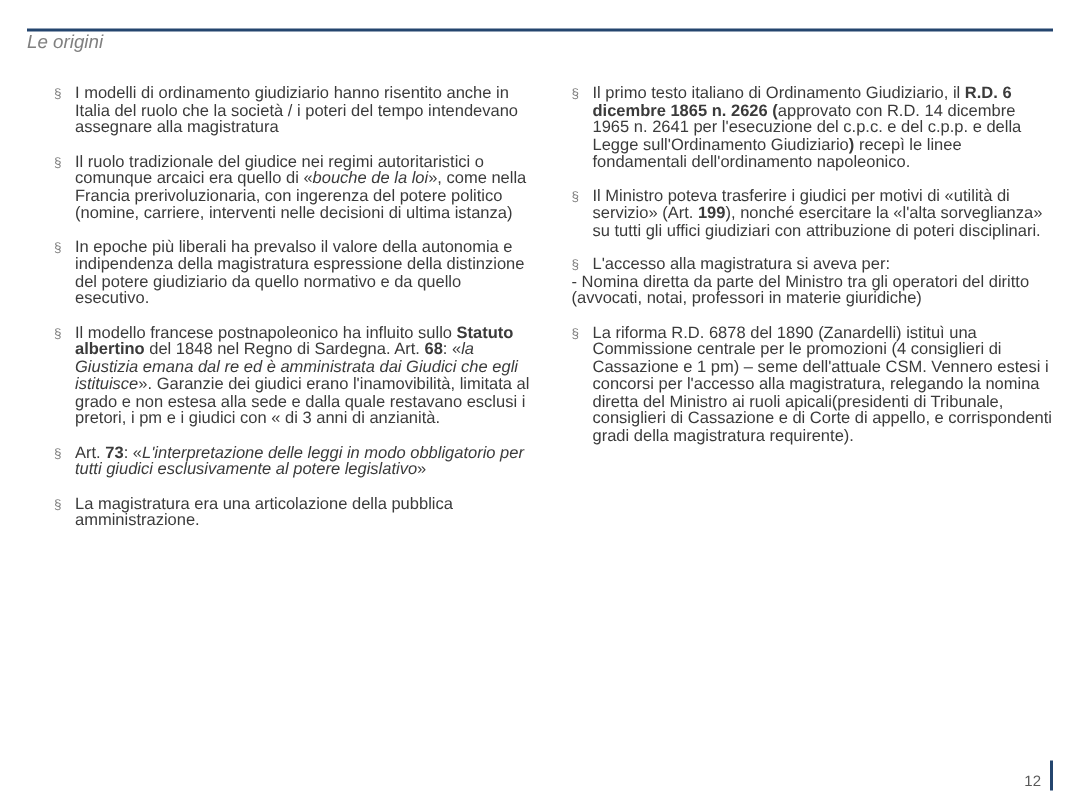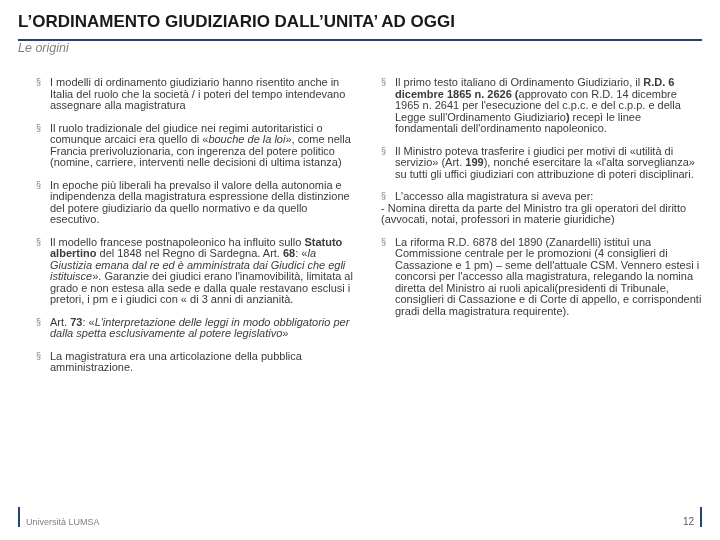--- a/index.html
+++ b/index.html
@@ -32,21 +32,20 @@
     position:absolute;right:18px;bottom:13px;display:flex;align-items:flex-end;
     gap:6px;color:#595959;font-size:10px;
   }
   .vbar{display:inline-block;width:2px;height:20px;background:var(--accent);}
 </style>
 </head>
 <body>
 
 <div class="slide" style="--accent: #24456e;">
   <header>
-    <h1 class="slide-title">L’ORDINAMENTO GIUDIZIARIO DALL’UNITA’ AD OGGI</h1>
     <div class="title-rule"></div>
     <div class="subtitle">Le origini</div>
   </header>
 
   <main class="columns">
     <div class="col col-left" id="left-col">
         <div class="bullet">
           <span class="marker">§</span>
           <div class="btext"><span>I modelli di ordinamento giudiziario hanno risentito anche in Italia del ruolo che la società / i poteri del tempo intendevano assegnare alla magistratura</span></div>
         </div>
@@ -57,21 +56,21 @@
         <div class="bullet">
           <span class="marker">§</span>
           <div class="btext"><span>In epoche più liberali ha prevalso il valore della autonomia e indipendenza della magistratura espressione della distinzione del potere giudiziario da quello normativo e da quello esecutivo.</span></div>
         </div>
         <div class="bullet">
           <span class="marker">§</span>
           <div class="btext"><span>Il modello francese postnapoleonico ha influito sullo </span><span class="b">Statuto albertino</span><span> del 1848 nel Regno di Sardegna. Art. </span><span class="b">68</span><span>: «</span><span class="i">la Giustizia emana dal re ed è amministrata dai Giudici che egli istituisce</span><span>». Garanzie dei giudici erano l'inamovibilità, limitata al grado e non estesa alla sede e dalla quale restavano esclusi i pretori, i pm e i giudici con « di 3 anni di anzianità.</span></div>
         </div>
         <div class="bullet">
           <span class="marker">§</span>
-          <div class="btext"><span>Art. </span><span class="b">73</span><span>: «</span><span class="i">L'interpretazione delle leggi in modo obbligatorio per dalla spetta esclusivamente al potere legislativo</span><span>»</span></div>
+          <div class="btext"><span>Art. </span><span class="b">73</span><span>: «</span><span class="i">L'interpretazione delle leggi in modo obbligatorio per tutti giudici esclusivamente al potere legislativo</span><span>»</span></div>
         </div>
         <div class="bullet">
           <span class="marker">§</span>
           <div class="btext"><span>La magistratura era una articolazione della pubblica amministrazione.</span></div>
         </div>
       </div>
     <div class="col col-right" id="right-col">
         <div class="bullet">
           <span class="marker">§</span>
           <div class="btext"><span>Il primo testo italiano di Ordinamento Giudiziario, il </span><span class="b">R.D. 6 dicembre 1865 n. 2626 (</span><span>approvato con R.D. 14 dicembre 1965 n. 2641 per l'esecuzione del c.p.c. e del c.p.p. e della Legge sull'Ordinamento Giudiziario</span><span class="b">)</span><span> recepì le linee fondamentali dell'ordinamento napoleonico.</span></div>
@@ -84,21 +83,17 @@
           <span class="marker">§</span>
           <div class="btext"><span>L'accesso alla magistratura si aveva per:</span><div class="subitem">- Nomina diretta da parte del Ministro tra gli operatori del diritto (avvocati, notai, professori in materie giuridiche)</div></div>
         </div>
         <div class="bullet">
           <span class="marker">§</span>
           <div class="btext"><span>La riforma R.D. 6878 del 1890 (Zanardelli) istituì una Commissione centrale per le promozioni (4 consiglieri di Cassazione e 1 pm) – seme dell'attuale CSM. Vennero estesi i concorsi per l'accesso alla magistratura, relegando la nomina diretta del Ministro ai ruoli apicali(presidenti di Tribunale, consiglieri di Cassazione e di Corte di appello, e corrispondenti gradi della magistratura requirente).</span></div>
         </div>
       </div>
   </main>
 
-  <div class="footer-left">
-    <span class="vbar"></span>
-    <span>Università LUMSA</span>
-  </div>
   <div class="footer-right">
     <span>12</span>
     <span class="vbar"></span>
   </div>
 </div>
 
 </body></html>

